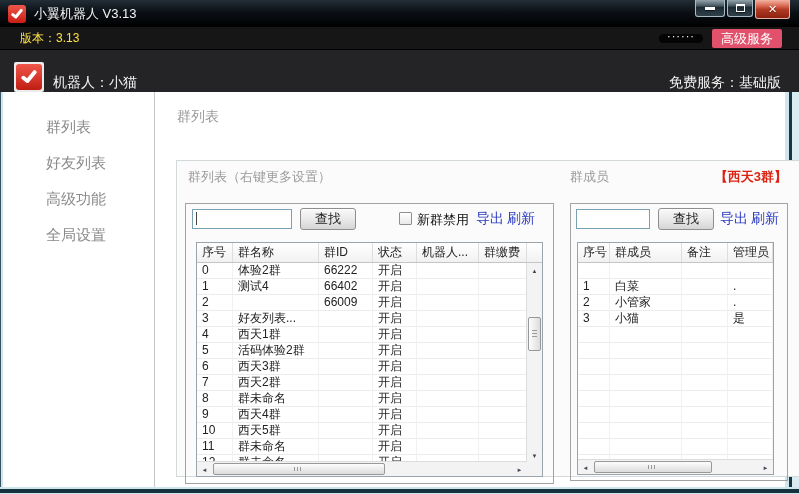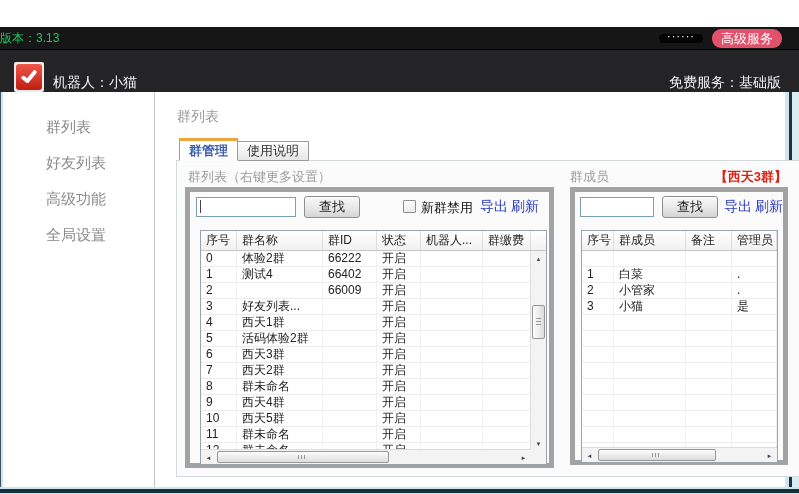--- a/index.html
+++ b/index.html
@@ -22,25 +22,25 @@
   .wbtn.close{width:35px;height:19px;border-color:#e3b4a8;
     background:linear-gradient(180deg,#f2b3a2 0%,#da6a55 32%,#b33c24 52%,#8c2111 100%);}
   .g-min{width:10px;height:3px;background:#fff;box-shadow:0 1px 1px rgba(0,0,0,.55);}
   .g-max{width:9px;height:8px;box-sizing:border-box;border:1px solid #fff;border-top:2px solid #fff;
     box-shadow:0 1px 1px rgba(0,0,0,.5);background:transparent;}
   .g-close{color:#fff;font-size:11px;font-weight:bold;line-height:1;text-shadow:0 1px 1px rgba(60,10,0,.7);}
 
   
   .verbar{position:absolute;left:0;top:27px;width:799px;height:23px;background:#161616;
     display:flex;align-items:center;border-bottom:1px solid #000;box-sizing:border-box;}
-  .ver-label{color:#22c55e;font-size:12px;}
+  .ver-label{color:#fde047;font-size:12px;margin-left:20px;}
   .ver-right{position:absolute;right:17px;top:0;height:100%;display:flex;align-items:center;gap:9px;}
   .marquee{min-width:44px;height:9px;background:#040404;border-radius:5px;color:#fff;
     font-size:11px;line-height:4px;letter-spacing:1px;text-align:center;overflow:hidden;}
-  .premium{height:19px;padding:0 9px;border:none;border-radius:9px;background:#e2516b;
+  .premium{height:19px;padding:0 9px;border:none;border-radius:2px;background:#e2516b;
     color:#fff;font-size:13px;line-height:19px;cursor:pointer;font-family:inherit;}
 
   
   .robotbar{position:absolute;left:0;top:50px;width:799px;height:42px;background:#242426;
     display:flex;align-items:flex-end;}
   .robot-frame{width:30px;height:30px;margin-left:14px;background:#ececec;border-radius:2px;
     display:flex;align-items:center;justify-content:center;}
   .robot-ico{width:26px;height:26px;border-radius:3px;background:linear-gradient(180deg,#f0564a,#c01d12);
     display:flex;align-items:center;justify-content:center;}
   .robot-label{color:#f2f2f2;font-size:14px;margin-left:9px;}
@@ -63,21 +63,21 @@
   .tab.active{height:23px;line-height:19px;border-left:1px solid #9b9b9b;border-top:3px solid #eea63c;
     background:#fff;color:#3c5fa8;font-weight:bold;border-bottom:1px solid #fff;}
   .tabpanel{position:absolute;left:21px;top:68px;width:624px;height:317px;box-sizing:border-box;
     border:1px solid #d4d9db;background:#fbfbfb;z-index:1;}
 
   
   .cap{position:absolute;font-size:13px;color:#9b9b9b;white-space:nowrap;}
   .cap1{left:11px;top:7px;text-align:center;}
   .cap2-row{position:absolute;left:393px;top:7px;width:217px;display:flex;justify-content:space-between;}
   .selgrp{color:#dd2211;font-weight:bold;font-size:13px;}
-  .gbox{position:absolute;box-sizing:border-box;border:5px solid #a3a3a3;background:transparent;}
+  .gbox{position:absolute;box-sizing:border-box;border:1px solid #a3a3a3;background:transparent;margin-top:16px;}
   .g1{left:8px;top:26px;width:369px;height:281px;}
   .g2{left:393px;top:26px;width:218px;height:278px;}
 
   .search-input{position:absolute;box-sizing:border-box;height:20px;border:1px solid #7aa0b4;
     background:#fff;font-size:12px;padding:0 3px;font-family:inherit;}
   .si1{left:6px;top:5px;width:100px;}
   .si2{left:5px;top:5px;width:74px;}
   .caret{position:absolute;left:10px;top:8px;width:1px;height:13px;background:#444;}
   .btn-aero{position:absolute;box-sizing:border-box;height:22px;border:1px solid #8e8e8e;border-radius:3px;
     background:linear-gradient(180deg,#f9f9f9 0%,#e8e8e8 55%,#d5d5d5 100%);
@@ -137,20 +137,39 @@
   .edge-r{left:785px;top:92px;width:14px;height:395px;
     background:linear-gradient(90deg,#cfe6ee 0 4px,#1b3440 4px 7px,#d9ecf2 7px 14px);}
   .edge-b{left:0;top:487px;width:799px;height:7px;
     background:linear-gradient(180deg,#cfe6ee 0 2px,#16323c 2px 6px,#cfe6ee 6px 7px);}
 </style>
 </head>
 <body>
 
 <div class="win">
 
+  <div class="titlebar">
+    <span class="app-ico">
+      <svg width="12" height="12" viewBox="0 0 20 20">
+          <path d="M3 11 L8 15 L17 4" stroke="#fff" stroke-width="5" fill="none" stroke-linecap="round" stroke-linejoin="round"></path>
+        </svg>
+    </span>
+    <span class="title-txt">小翼机器人 V3.13</span>
+    <div class="winbtns">
+      <div class="wbtn min">
+          <i class="g-min"></i>
+        </div>
+      <div class="wbtn max">
+          <i class="g-max"></i>
+        </div>
+      <div class="wbtn close">
+          <span class="g-close">✕</span>
+        </div>
+    </div>
+  </div>
 
   <div class="verbar">
     <span class="ver-label">版本：3.13</span>
     <div class="ver-right">
       <span class="marquee">······</span>
       <button class="premium">高级服务</button>
     </div>
   </div>
 
   <div class="robotbar">
@@ -170,24 +189,20 @@
     <div class="sidebar">
       <div class="side-item">群列表</div>
       <div class="side-item">好友列表</div>
       <div class="side-item">高级功能</div>
       <div class="side-item">全局设置</div>
     </div>
 
     <div class="content">
       <div class="page-title">群列表</div>
 
-      <div class="tabs">
-        <div class="tab active">群管理</div>
-        <div class="tab">使用说明</div>
-      </div>
 
       <div class="tabpanel">
 
         <div class="cap cap1">群列表（右键更多设置）</div>
         <div class="gbox g1">
           <input class="search-input si1" value="" style="">
           <span class="caret"></span>
           <button class="btn-aero fb1">查找</button>
           <span class="cb"></span>
           <span class="cb-label">新群禁用</span>

